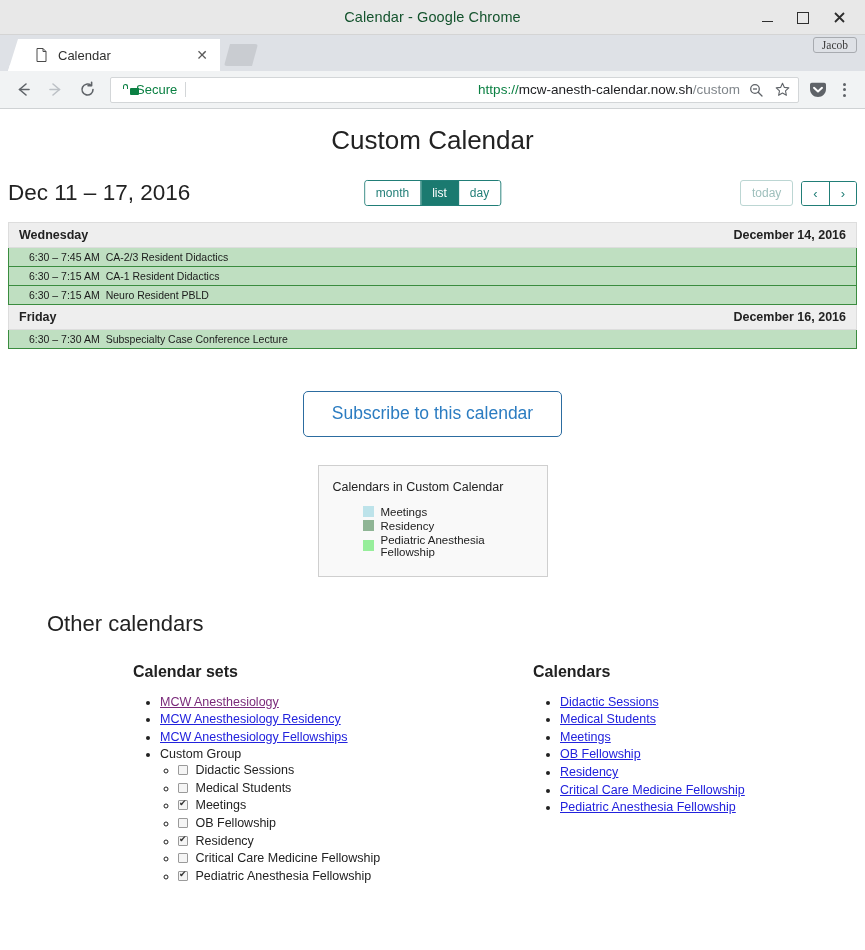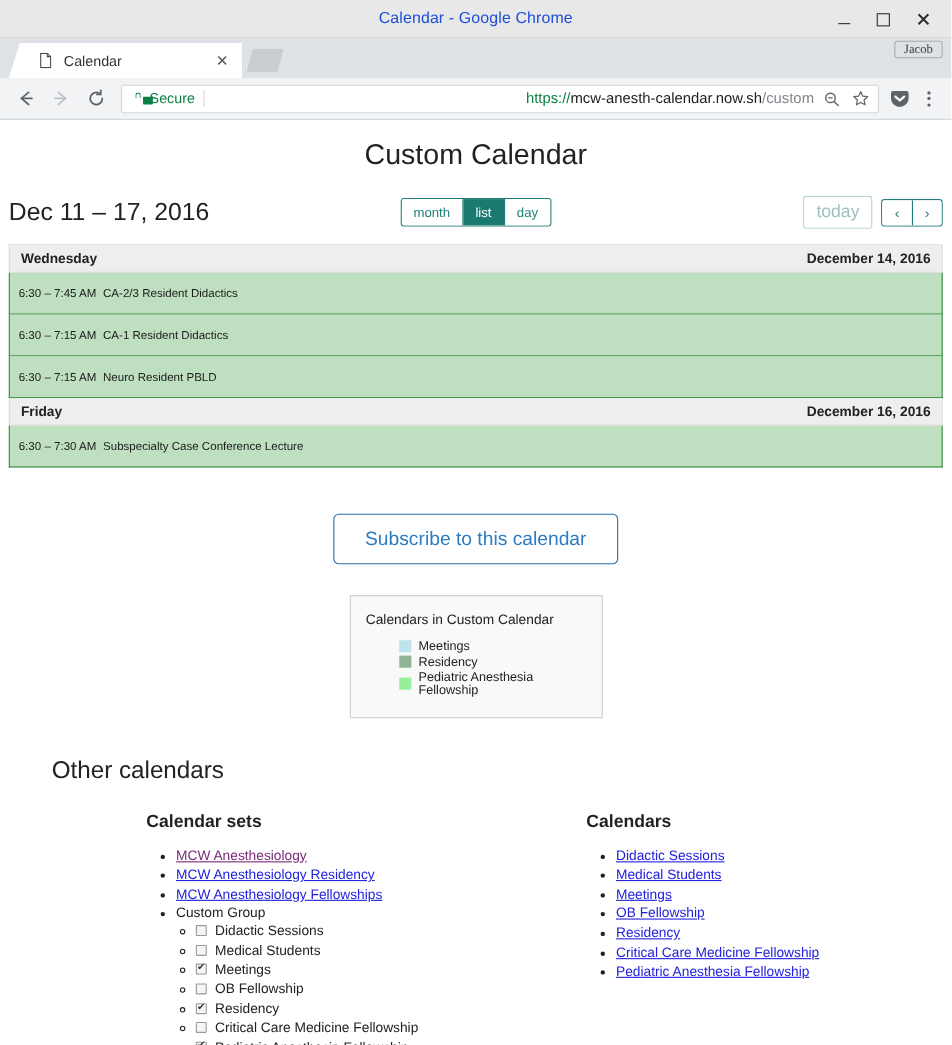--- a/index.html
+++ b/index.html
@@ -15,21 +15,21 @@
   .window { width: 865px; height: 950px; display: flex; flex-direction: column; background:#fff; }
 
   .titlebar {
     height: 35px; background: #e8e8e8;
     display: flex; align-items: center; position: relative;
     border-bottom: 1px solid #d4d4d4;
     flex: 0 0 35px;
   }
   .titlebar-title {
     position: absolute; left: 0; right: 0; text-align: center;
-    font-size: 14.5px; color: #1d4ed8; letter-spacing: .1px;
+    font-size: 14.5px; color: #14532d; letter-spacing: .1px;
   }
   .win-controls {
     position: absolute; right: 8px; top: 0; height: 35px;
     display: flex; align-items: center; gap: 20px; padding-right: 10px;
   }
   .win-btn {
     width: 16px; height: 16px; display: flex; align-items: center; justify-content: center;
     color: #2e2e2e; font-size: 14px; line-height: 1; cursor: default;
   }
   .win-min::after { content: ""; display:block; width: 11px; height: 1.6px; background: #2e2e2e; margin-top: 8px; }
@@ -128,40 +128,40 @@
   .cal-btn {
     font-size: 12px; padding: 5px 11px; background: #fff; color: #217e77;
     border-right: 1px solid #217e77; line-height: 1.2;
   }
   .cal-btn:last-child { border-right: 0; }
   .cal-btn.active { background: #1b7a70; color: #fff; }
 
   .right-group { margin-left: auto; display: flex; align-items: center; gap: 8px; }
   .today-btn {
     border: 1px solid #bcd6d3; border-radius: 3px; background: #fff;
-    color: #9fc0bd; font-size: 16px; padding: 5px 11px;
+    color: #9fc0bd; font-size: 12px; padding: 5px 11px;
   }
   .arrow-group { display:flex; border: 1px solid #217e77; border-radius: 3px; overflow:hidden; }
   .arrow-btn {
     background:#fff; color:#217e77; font-size: 13px; padding: 4px 11px;
     border-right: 1px solid #217e77; display:flex; align-items:center; justify-content:center;
   }
   .arrow-btn:last-child { border-right:0; }
 
   
   .list-table { margin: 8px 8px 0 8px; border-top: 1px solid #ddd; }
   .day-header {
     background: #eee; border: 1px solid #ddd; border-top: 0;
     display:flex; justify-content: space-between; align-items:center;
     padding: 5px 10px; font-size: 12.5px; font-weight: bold; color: #222;
   }
   .event-row {
     border: 1px solid #3a8c3f; border-top: 0;
-    background: #bfdfc1; padding: 4px 8px; font-size: 10.5px; color: #1b1b1b;
-    display:flex; align-items:center; gap: 6px; height: 38px;
+    background: #bfdfc1; padding: 4px 20px; font-size: 10.5px; color: #1b1b1b;
+    display:flex; align-items:center; gap: 6px; height: 19px;
   }
   .event-row .ev-time { white-space: nowrap; }
   .event-row .ev-title { white-space: nowrap; }
 
   
   .subscribe-wrap { display:flex; justify-content:center; margin-top: 42px; }
   .subscribe-btn {
     border: 1px solid #2c6ca0; border-radius: 5px; background: #fff;
     color: #2b7cc1; font-size: 17.5px; padding: 13px 28px; line-height: 1;
   }

